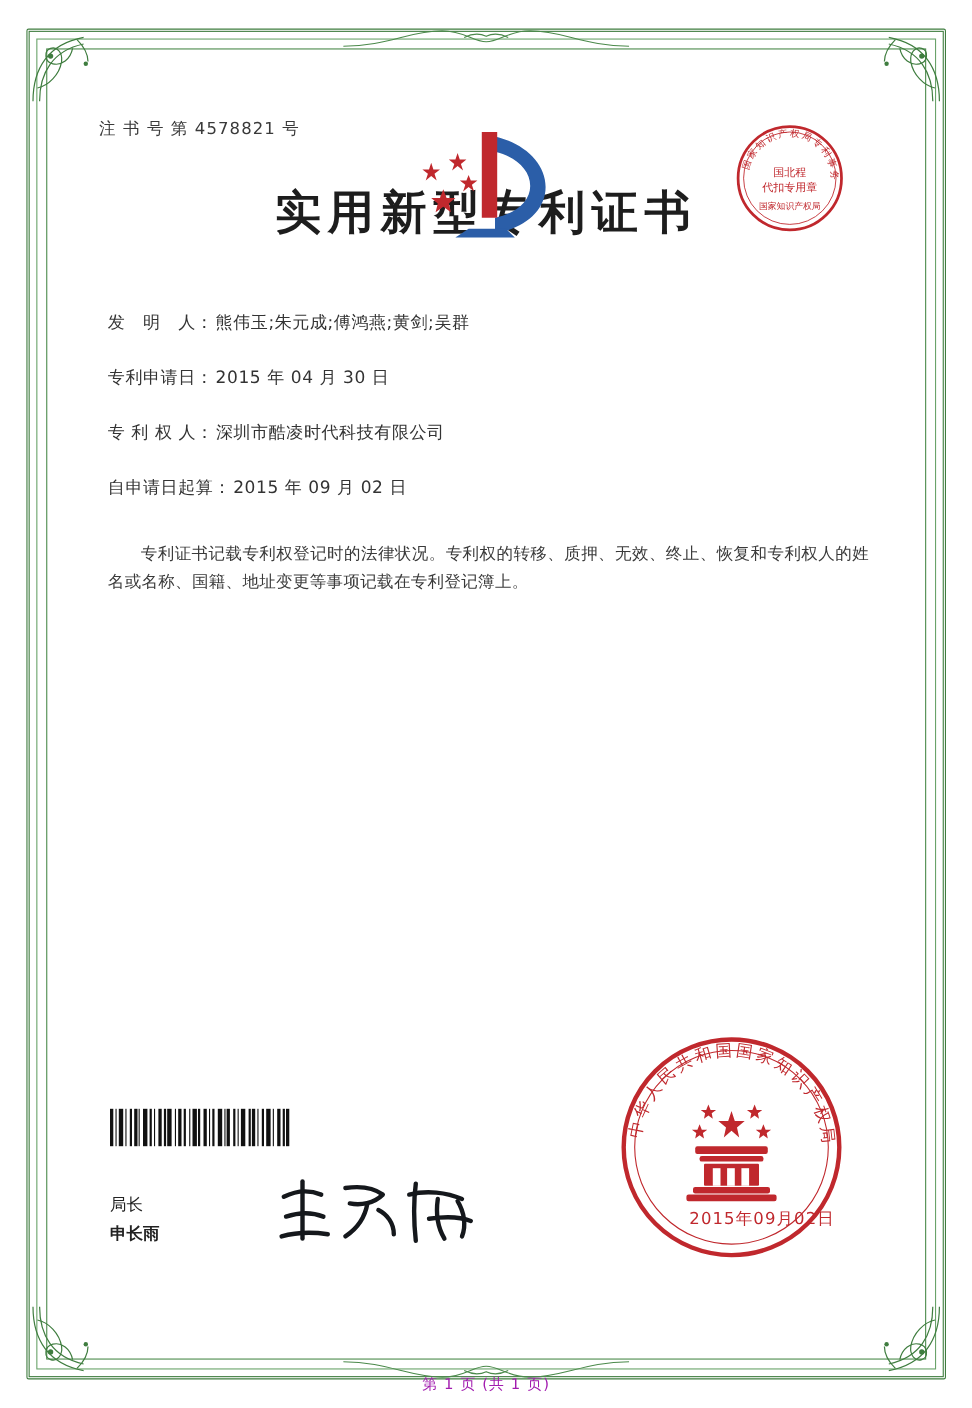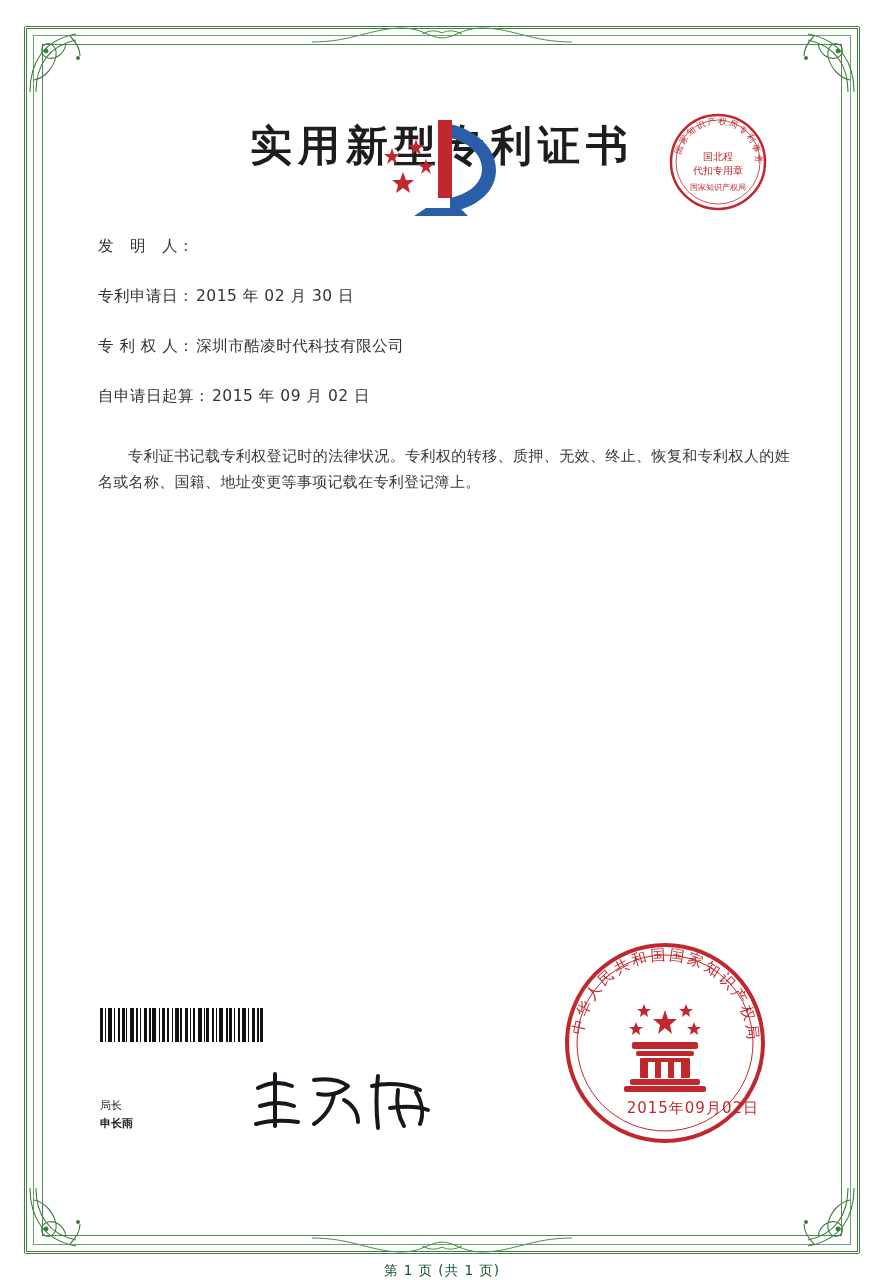--- a/index.html
+++ b/index.html
@@ -147,21 +147,21 @@
     display: block;
     background: #111;
     height: 100%;
   }
 
   
   .sign-block {
     position: absolute;
     left: 30px;
     bottom: 76px;
-    font-size: 11px;
+    font-size: 15px;
     line-height: 1.7;
     color: #222;
   }
   .sign-name { font-weight: bold; }
 
   .signature {
     position: absolute;
     left: 178px;
     bottom: 74px;
     width: 210px;
@@ -194,24 +194,24 @@
     right: 55px;
     bottom: 92px;
     font-size: 15px;
     color: #c0282d;
     letter-spacing: 1px;
   }
 
   .footer {
     position: absolute;
     left: 0; right: 0;
-    bottom: 0;
+    bottom: 12px;
     text-align: center;
     font-size: 13.5px;
-    color: #14532d;
+    color: #a21caf;
     letter-spacing: 1px;
   }
 </style>
 </head>
 <body>
 
 <div class="page">
 
   <div class="border-outer"></div>
   <div class="border-mid"></div>
@@ -298,30 +298,32 @@
         <path id="arcTop" d="M 14 52 A 38 38 0 0 1 90 52" fill="none"></path>
         <text font-size="8.5" fill="#c0282d" letter-spacing="2">
           <textPath href="#arcTop" startOffset="6%">国家知识产权局专利事务中心</textPath>
         </text>
         <text x="52" y="50" text-anchor="middle" font-size="10" fill="#c0282d">国北程</text>
         <text x="52" y="64" text-anchor="middle" font-size="10" fill="#c0282d">代扣专用章</text>
         <text x="52" y="80" text-anchor="middle" font-size="8" fill="#c0282d">国家知识产权局</text>
       </svg>
     </div>
 
+    <div class="reg-no">注 书 号 第 4578821 号</div>
 
     <div class="title">实用新型专利证书</div>
 
     <div class="fields">
       <div class="field-row">
         <span class="field-label">发　明　人：</span>
+        <span class="field-value">熊伟玉;朱元成;傅鸿燕;黄剑;吴群</span>
       </div>
       <div class="field-row">
         <span class="field-label">专利申请日：</span>
-        <span class="field-value">2015 年 02 月 30 日</span>
+        <span class="field-value">2015 年 04 月 30 日</span>
       </div>
       <div class="field-row">
         <span class="field-label">专 利 权 人：</span>
         <span class="field-value">深圳市酷凌时代科技有限公司</span>
       </div>
       <div class="field-row">
         <span class="field-label">自申请日起算：</span>
         <span class="field-value">2015 年 09 月 02 日</span>
       </div>
     </div>

